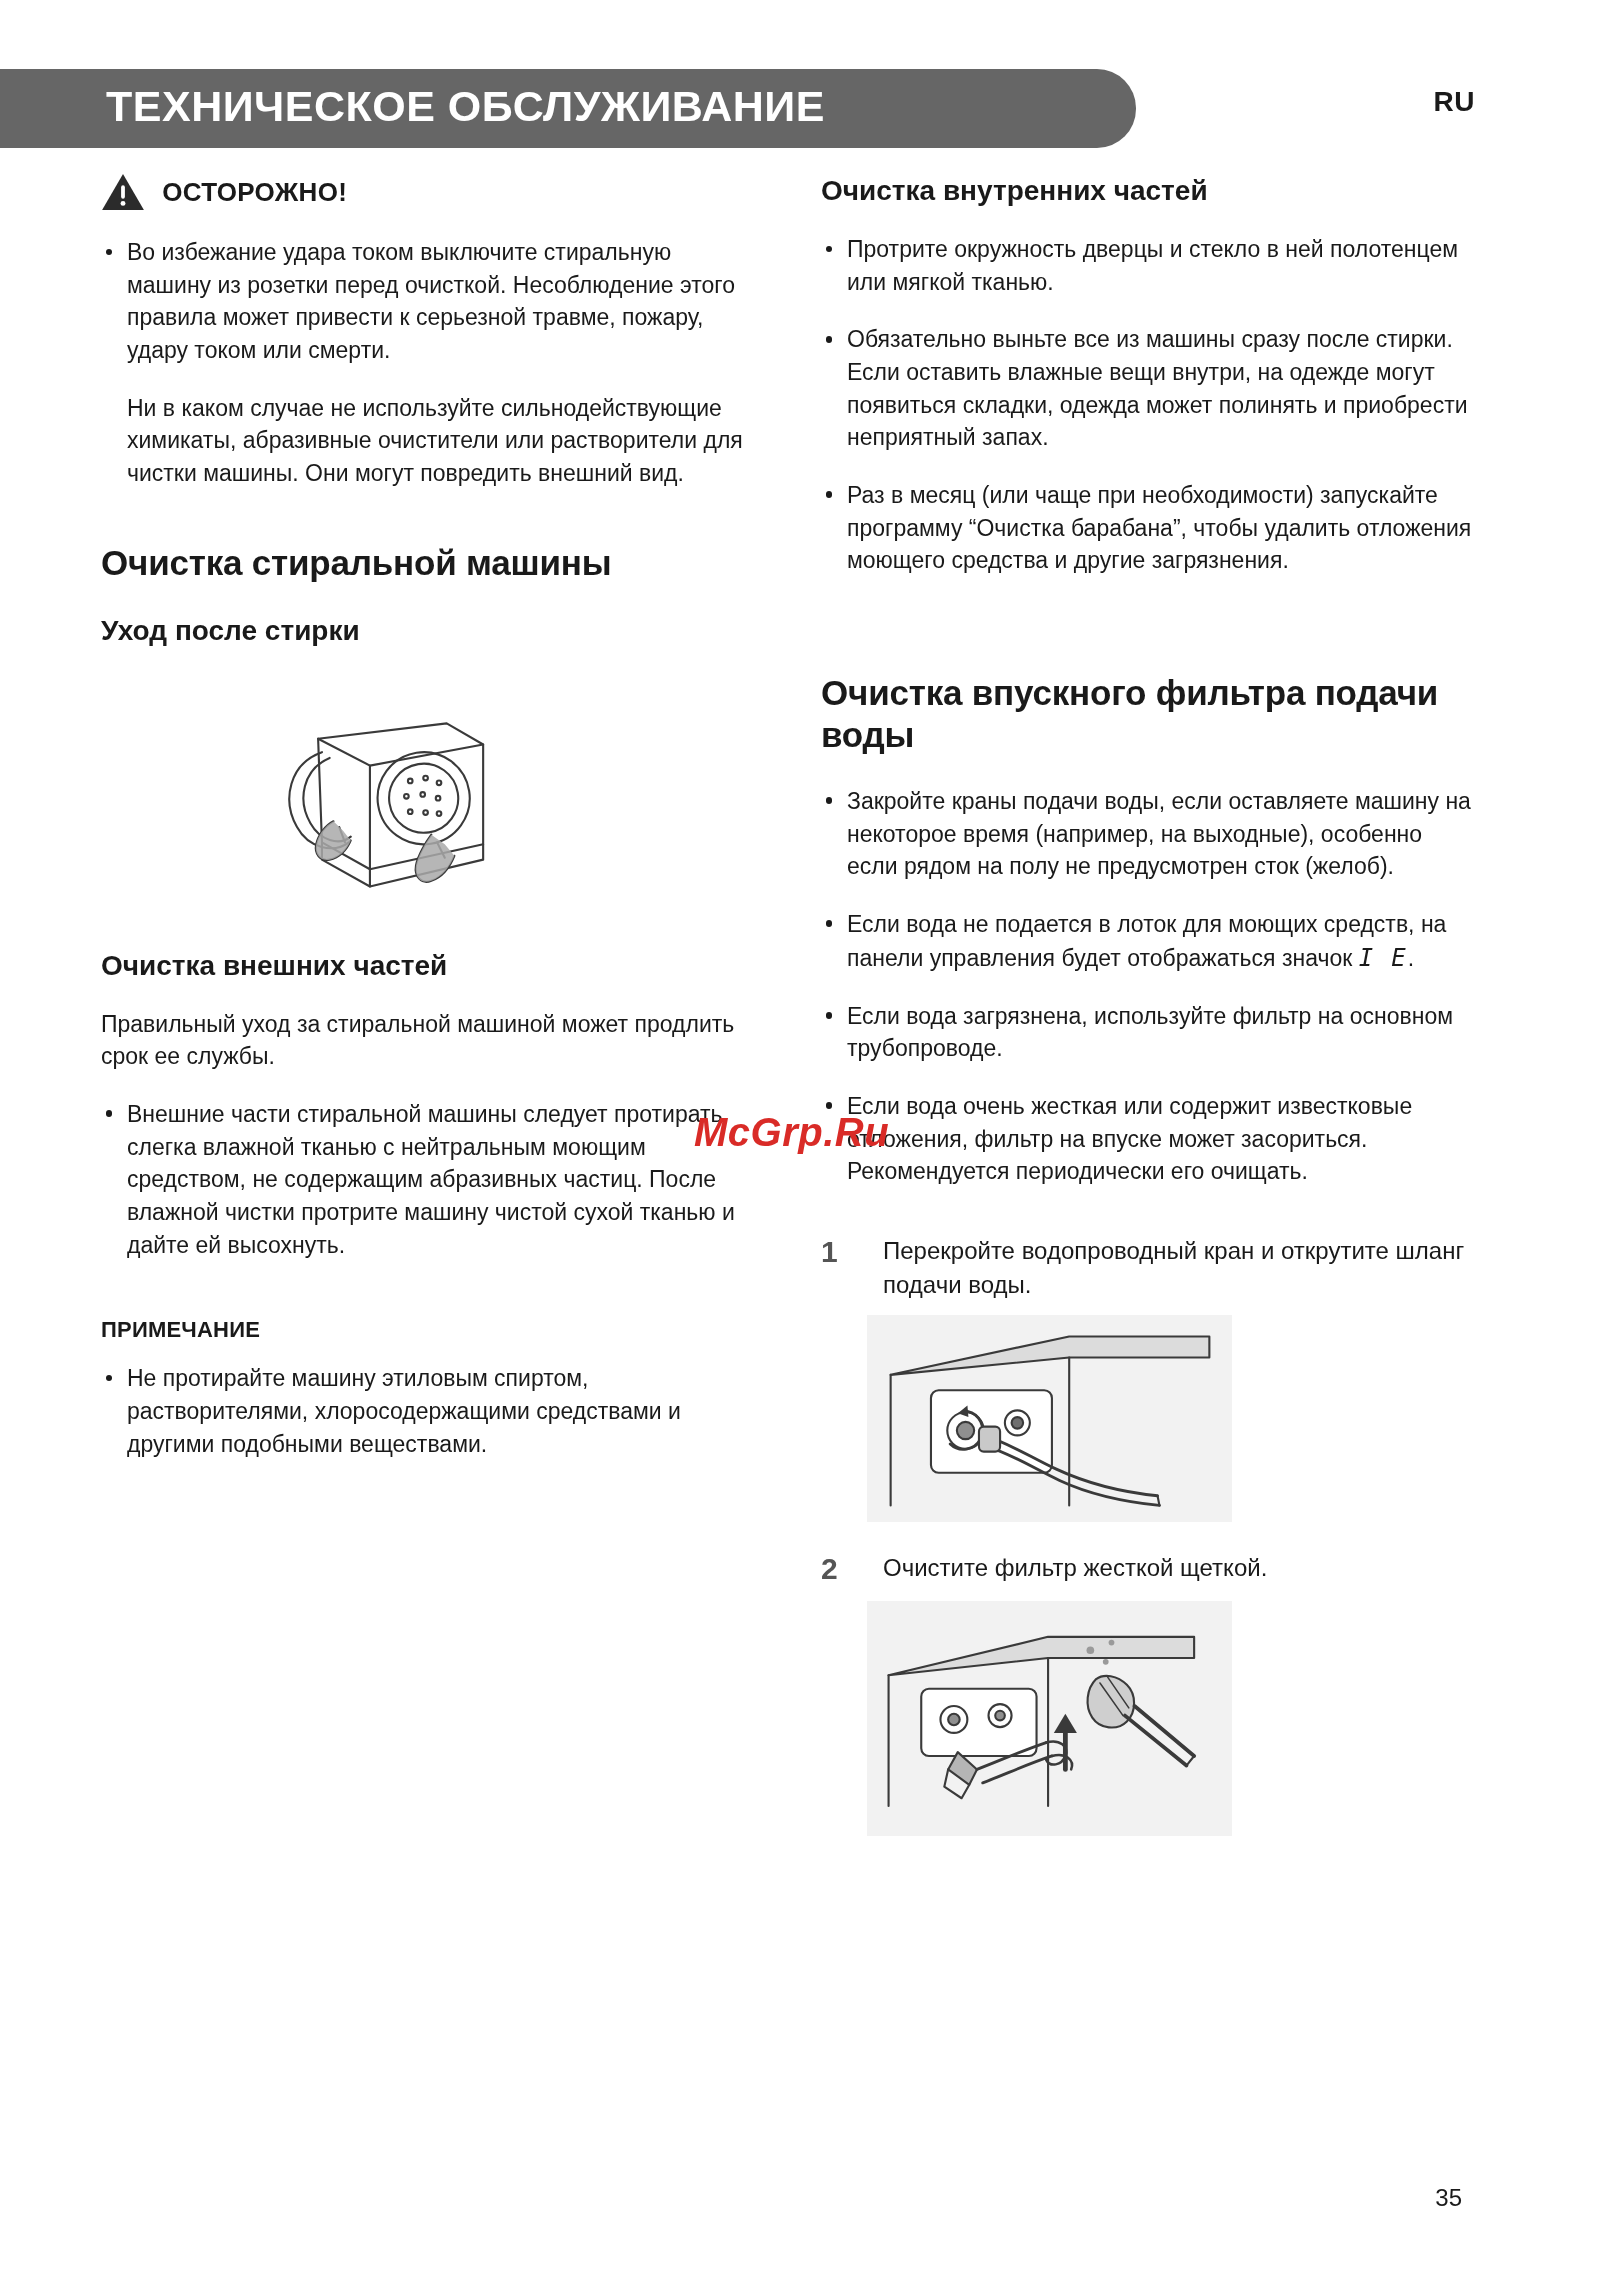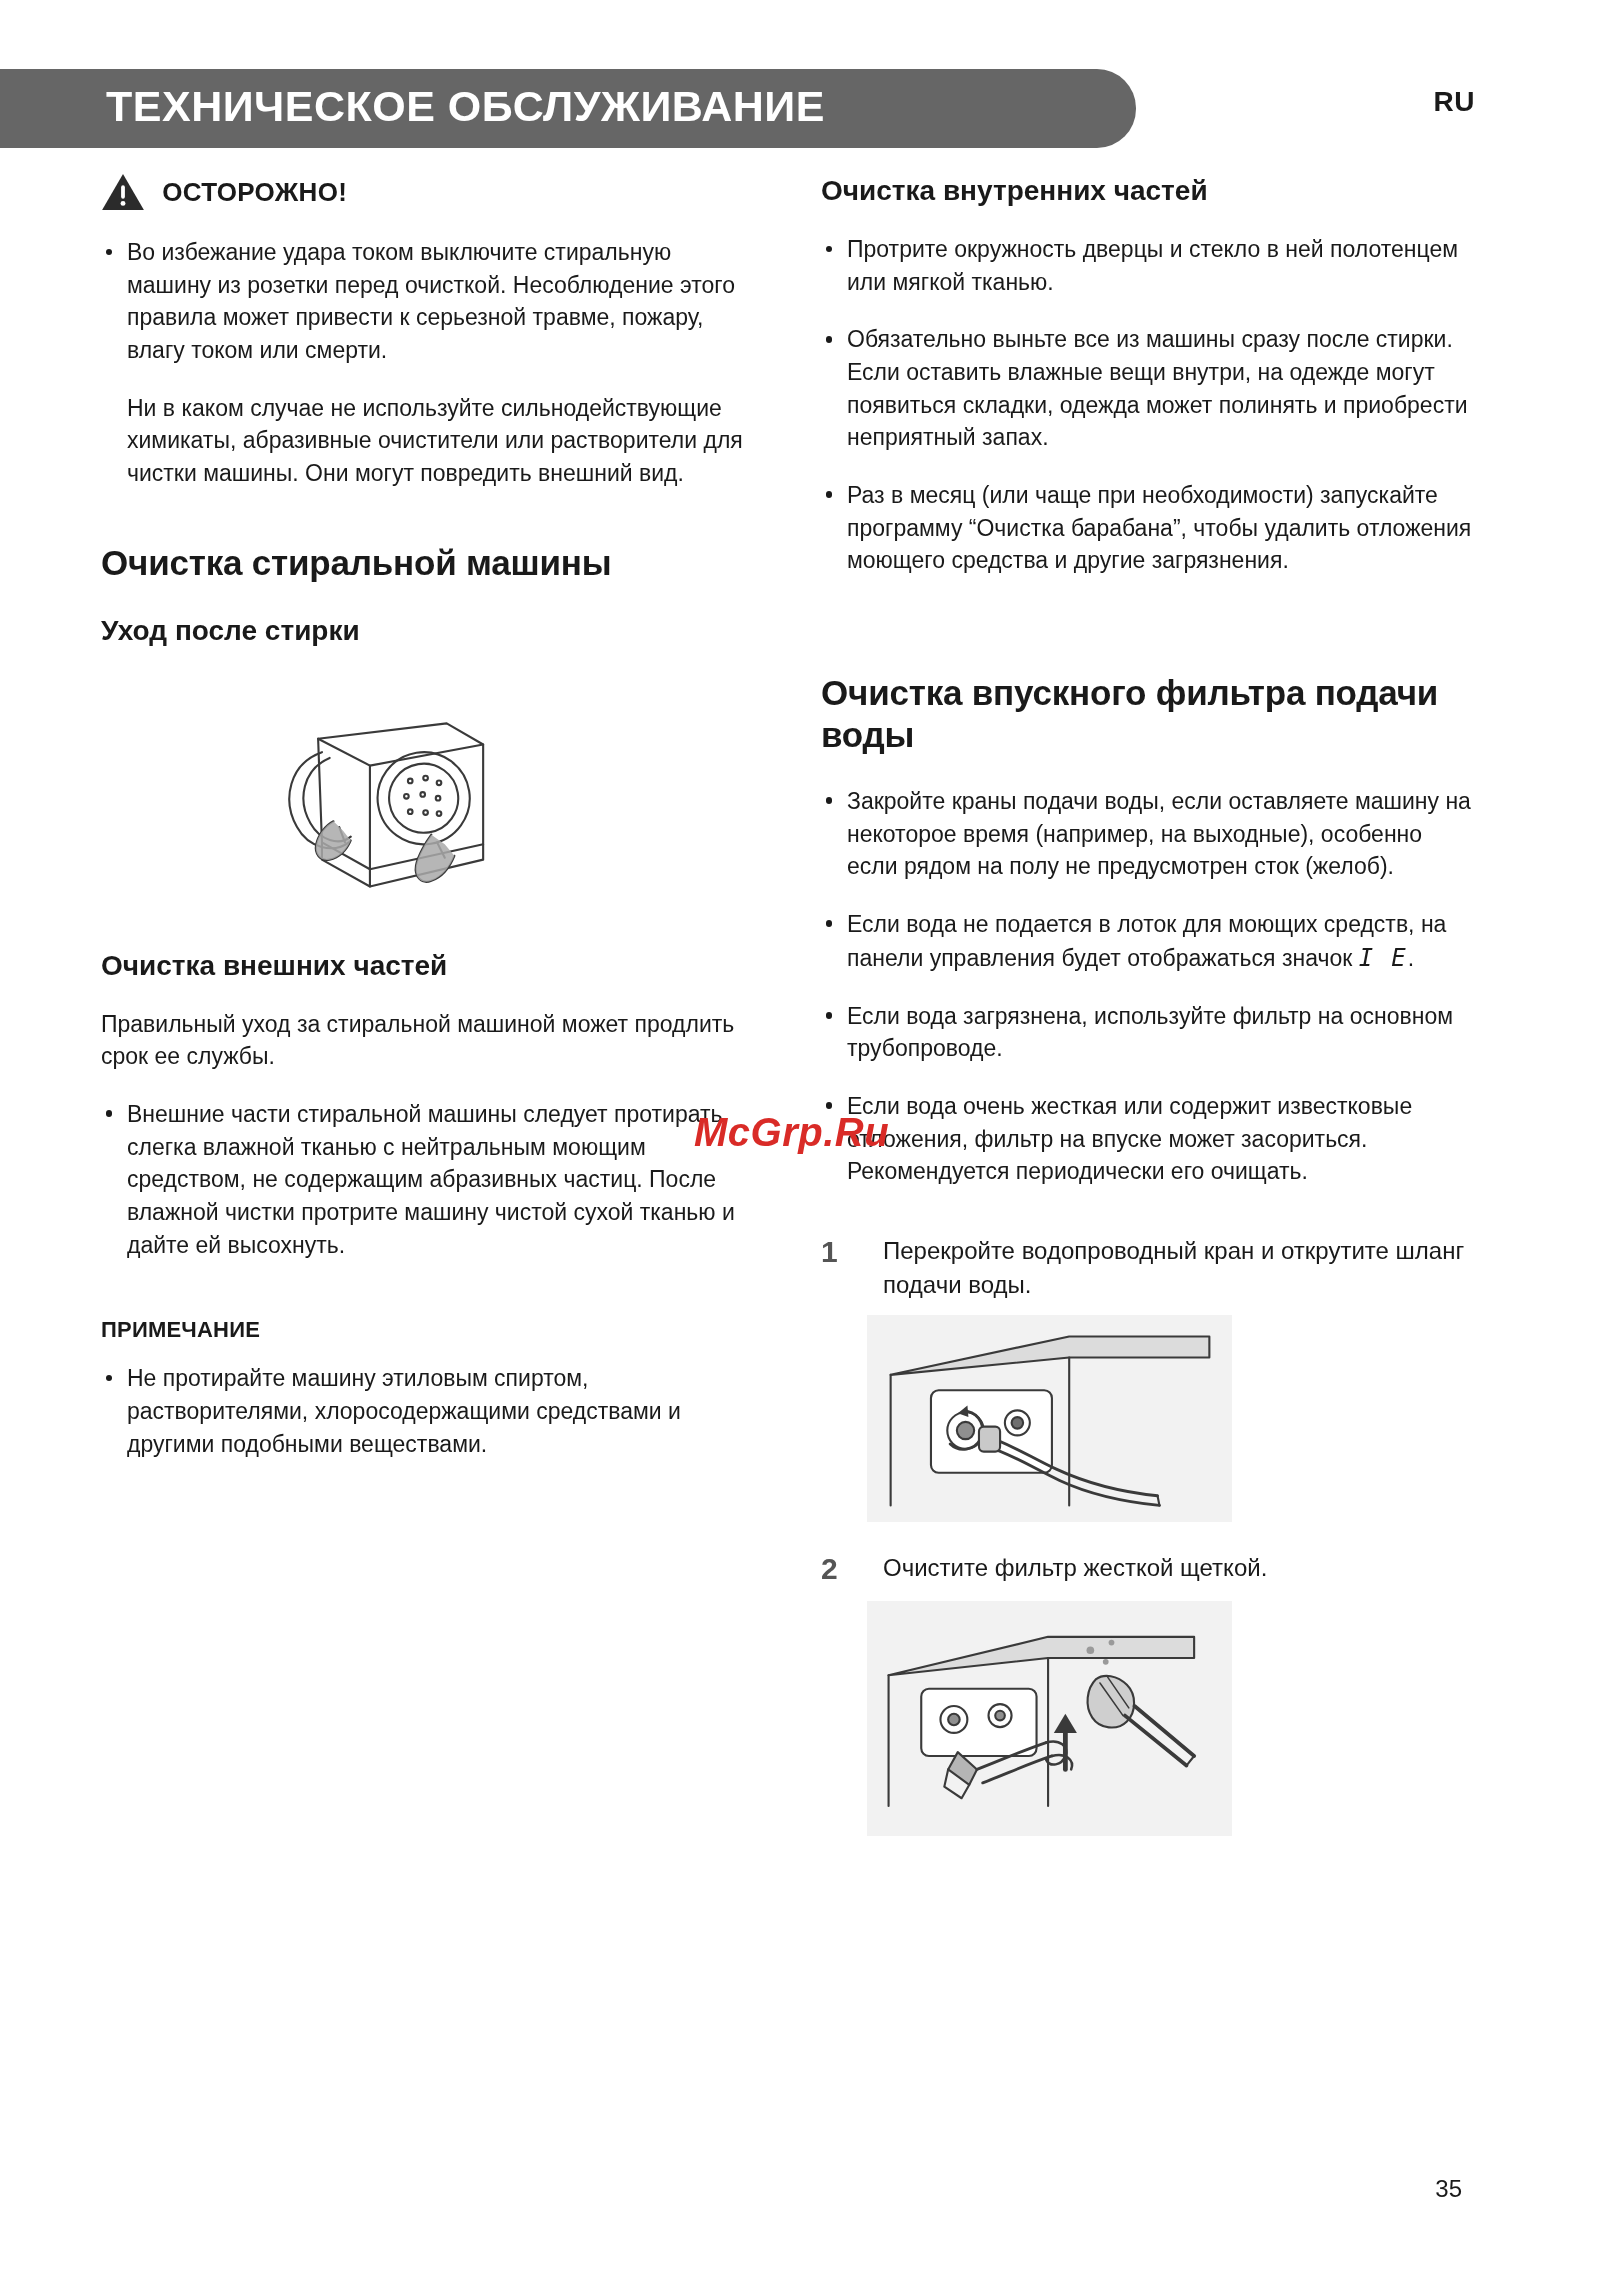--- a/index.html
+++ b/index.html
@@ -193,21 +193,21 @@
     letter-spacing: 0.5px;
     pointer-events: none;
     white-space: nowrap;
     text-align: right;
   }
 
   
   .page-num {
     position: absolute;
     right: 92px;
-    bottom: 85px;
+    bottom: 76px;
     font-size: 24px;
     color: #1a1a1a;
   }
 </style>
 </head>
 <body>
 
 <div class="page">
 
   <div class="header-band"></div>
@@ -219,21 +219,21 @@
     <div>
       <div class="warn-head">
         <svg class="warn-tri" viewBox="0 0 46 40">
           <path d="M23 1 L45 39 L1 39 Z" fill="#2b2b2b"></path>
           <rect x="21" y="13" width="4" height="14" rx="2" fill="#ffffff"></rect>
           <circle cx="23" cy="32" r="2.6" fill="#ffffff"></circle>
         </svg>
         <span class="warn-title">ОСТОРОЖНО!</span>
       </div>
       <ul class="bullets">
-        <li>Во избежание удара током выключите стиральную машину из розетки перед очисткой. Несоблюдение этого правила может привести к серьезной травме, пожару, влагу током или смерти.</li>
+        <li>Во избежание удара током выключите стиральную машину из розетки перед очисткой. Несоблюдение этого правила может привести к серьезной травме, пожару, удару током или смерти.</li>
       </ul>
       <p class="indent-para">Ни в каком случае не используйте сильнодействующие химикаты, абразивные очистители или растворители для чистки машины. Они могут повредить внешний вид.</p>
     </div>
 
     <h1 class="sect" style="margin-top:52px;">Очистка стиральной машины</h1>
 
     <h2 class="sub">Уход после стирки</h2>
 
     <div class="illus-wrap-wm">
       <svg class="illus" width="403" height="221" viewBox="0 0 420 230">

